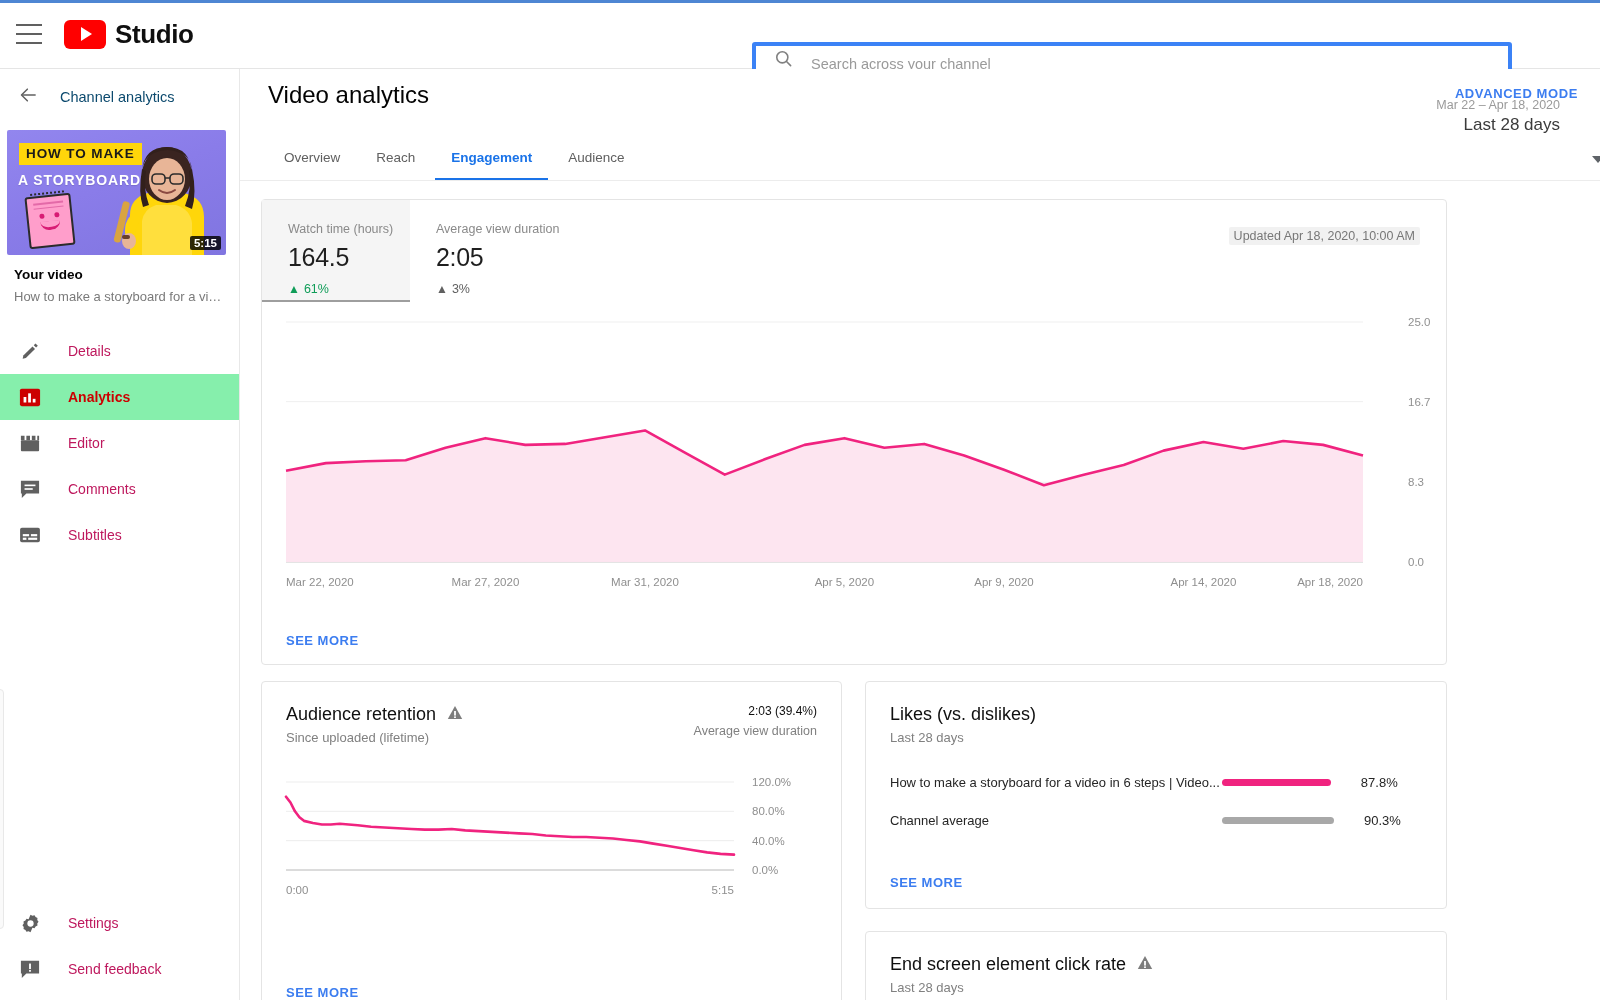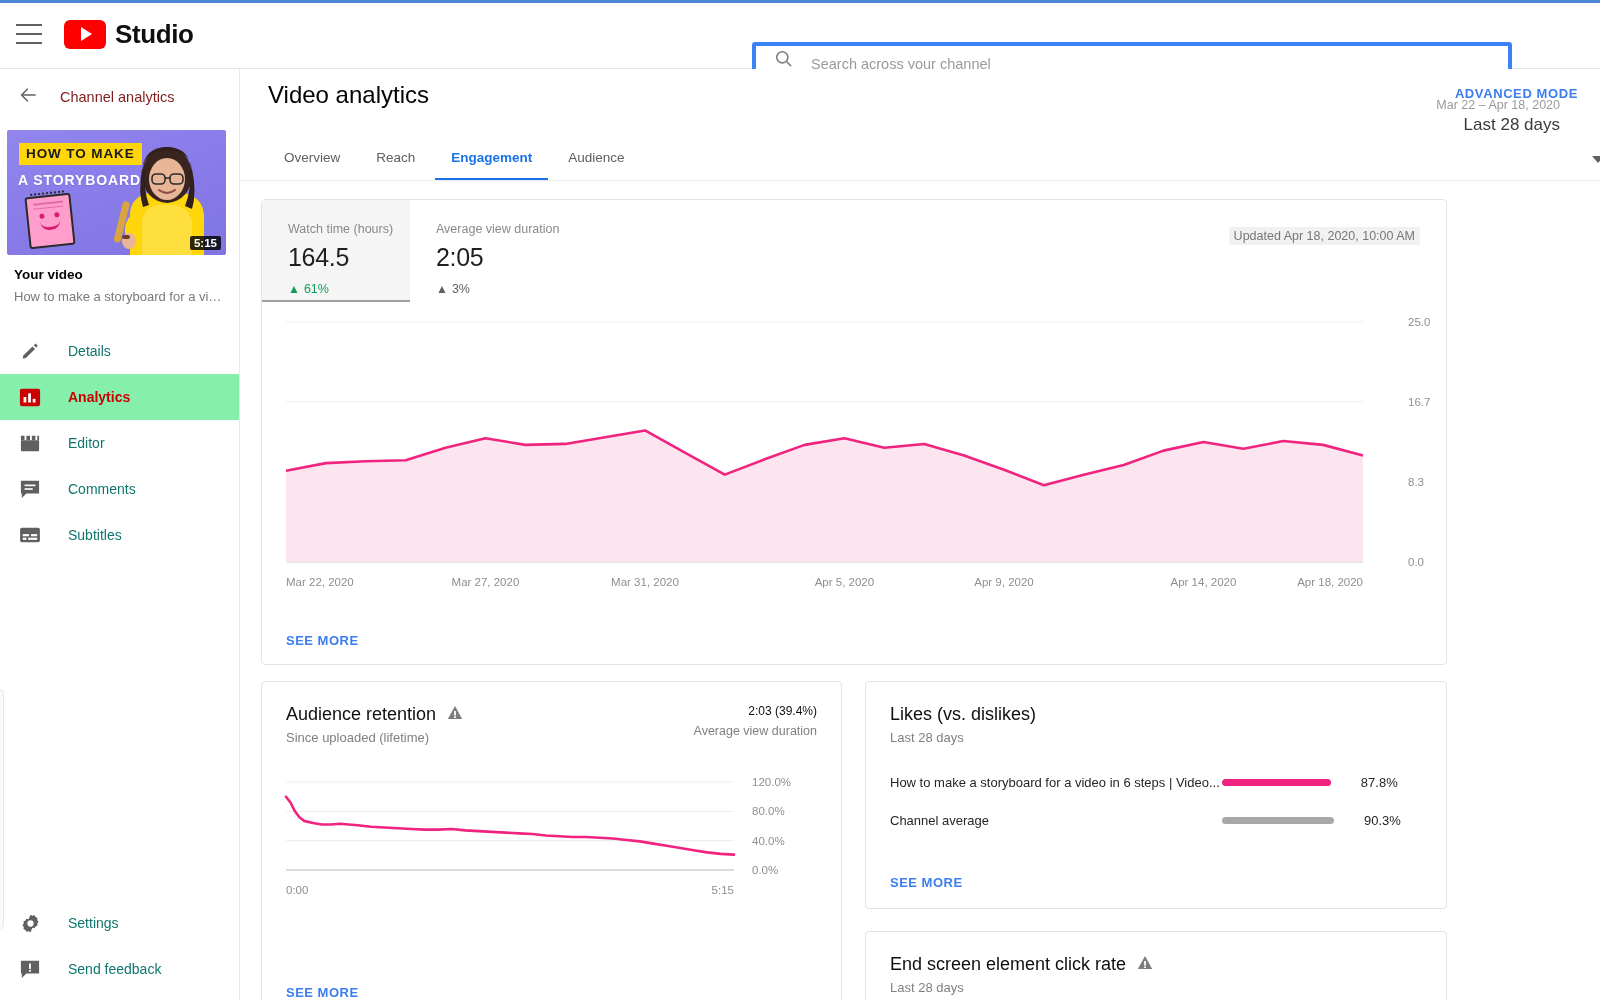--- a/index.html
+++ b/index.html
@@ -55,21 +55,21 @@
 
   
   .sidebar {
     position: absolute; top: 69px; left: 0; width: 240px; height: 931px;
     background: #fff; border-right: 1px solid #e8e8e8;
   }
   .back-row {
     display: flex; align-items: center; height: 55px; padding-left: 18px; cursor: pointer;
   }
   .back-arrow { margin-right: 20px; }
-  .back-label { font-size: 14.5px; color: #7f1d1d; font-weight: 500; }
+  .back-label { font-size: 14.5px; color: #0c4a6e; font-weight: 500; }
 
   .thumb {
     position: relative; margin: 6px 14px 0 7px; width: 219px; height: 125px;
     border-radius: 2px; overflow: hidden;
     background: linear-gradient(160deg, #9286ee 0%, #8a7ce9 45%, #8075e0 100%);
   }
   .thumb-person {
     position: absolute; right: 6px; bottom: 0; width: 108px; height: 112px;
   }
   .thumb-title-box {
@@ -114,21 +114,21 @@
     font-size: 13px; color: #7a7a7a; margin-top: 7px;
     white-space: nowrap; overflow: hidden; text-overflow: ellipsis;
   }
 
   .nav { margin-top: 20px; }
   .nav-item {
     display: flex; align-items: center; height: 46px; padding-left: 18px; cursor: pointer;
   }
   .nav-item.active { background: #86efac; }
   .nav-ico { width: 24px; height: 24px; margin-right: 26px; display: flex; align-items: center; justify-content: center; }
-  .nav-label { font-size: 14px; color: #0f766e; }
+  .nav-label { font-size: 14px; color: #be185d; }
   .nav-item.active .nav-label { color: #cc0000; font-weight: bold; }
 
   .nav-bottom { position: absolute; bottom: 8px; left: 0; width: 100%; }
 
   .side-scroll {
     position: absolute; left: -4px; top: 620px; width: 8px; height: 240px;
     background: #fafafa; border: 1px solid #e8e8e8; border-radius: 4px;
   }
 
   

